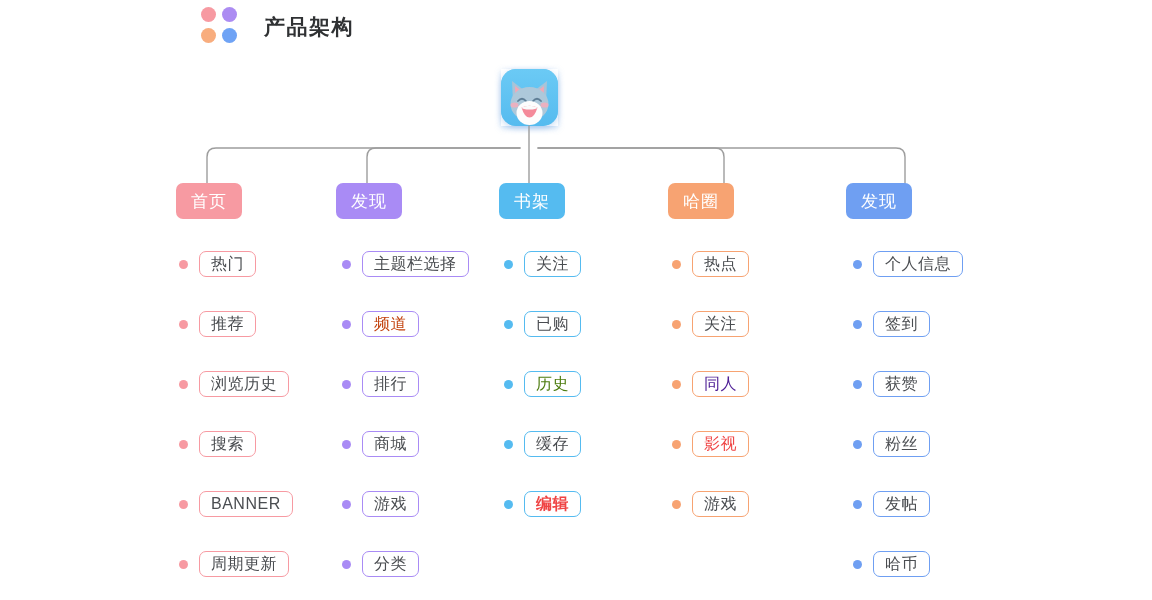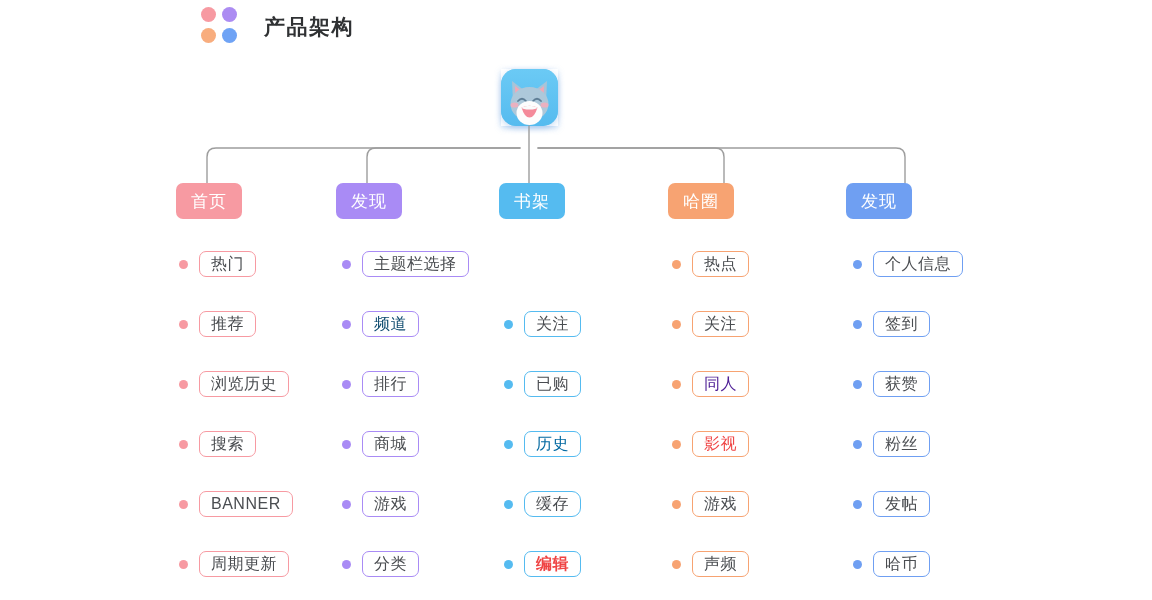--- a/index.html
+++ b/index.html
@@ -144,21 +144,21 @@
     background: #ffffff;
     font-size: 16px;
     color: #4a4d51;
     letter-spacing: 0.5px;
     white-space: nowrap;
   }
 
   
   .column.c0 { padding-left: 176px; }
   .column.c1 { padding-left: 157px; }
-  .column.c2 { padding-left: 141px; justify-content: space-between; }
+  .column.c2 { padding-left: 141px; }
   .column.c3 { padding-left: 131px; }
   .column.c4 { padding-left: 130px; }
 
   .column.c0 .leaf-list { padding-left: 3px; }
   .column.c1 .leaf-list { padding-left: 6px; }
   .column.c2 .leaf-list { padding-left: 5px; }
   .column.c3 .leaf-list { padding-left: 4px; }
   .column.c4 .leaf-list { padding-left: 7px; }
 </style>
 </head>
@@ -255,21 +255,21 @@
       </div>
       <div class="column c1">
         <div class="col-head" style="background: rgb(169, 139, 245);">发现</div>
         <div class="leaf-list">
           <div class="leaf">
             <span class="leaf-dot" style="background: rgb(169, 139, 245);"></span>
             <span class="leaf-chip" style="border-color: rgb(169, 139, 245); color: rgb(74, 77, 81);">主题栏选择</span>
           </div>
           <div class="leaf">
             <span class="leaf-dot" style="background: rgb(169, 139, 245);"></span>
-            <span class="leaf-chip" style="border-color: rgb(169, 139, 245); color: #0c4a6e;">频道</span>
+            <span class="leaf-chip" style="border-color: rgb(169, 139, 245); color: #c2410c;">频道</span>
           </div>
           <div class="leaf">
             <span class="leaf-dot" style="background: rgb(169, 139, 245);"></span>
             <span class="leaf-chip" style="border-color: rgb(169, 139, 245); color: rgb(74, 77, 81);">排行</span>
           </div>
           <div class="leaf">
             <span class="leaf-dot" style="background: rgb(169, 139, 245);"></span>
             <span class="leaf-chip" style="border-color: rgb(169, 139, 245); color: rgb(74, 77, 81);">商城</span>
           </div>
           <div class="leaf">
@@ -288,25 +288,25 @@
           <div class="leaf">
             <span class="leaf-dot" style="background: rgb(85, 187, 240);"></span>
             <span class="leaf-chip" style="border-color: rgb(85, 187, 240); color: rgb(74, 77, 81);">关注</span>
           </div>
           <div class="leaf">
             <span class="leaf-dot" style="background: rgb(85, 187, 240);"></span>
             <span class="leaf-chip" style="border-color: rgb(85, 187, 240); color: rgb(74, 77, 81);">已购</span>
           </div>
           <div class="leaf">
             <span class="leaf-dot" style="background: rgb(85, 187, 240);"></span>
-            <span class="leaf-chip" style="border-color: rgb(85, 187, 240); color: #0369a1;">历史</span>
-          </div>
-          <div class="leaf">
-            <span class="leaf-dot" style="background: rgb(85, 187, 240);"></span>
-            <span class="leaf-chip" style="border-color: rgb(85, 187, 240); color: rgb(74, 77, 81); border-radius: 9px;">缓存</span>
+            <span class="leaf-chip" style="border-color: rgb(85, 187, 240); color: #4d7c0f;">历史</span>
+          </div>
+          <div class="leaf">
+            <span class="leaf-dot" style="background: rgb(85, 187, 240);"></span>
+            <span class="leaf-chip" style="border-color: rgb(85, 187, 240); color: rgb(74, 77, 81);">缓存</span>
           </div>
           <div class="leaf">
             <span class="leaf-dot" style="background: rgb(85, 187, 240);"></span>
             <span class="leaf-chip" style="border-color: rgb(85, 187, 240); color: #ef4444; font-weight: bold;">编辑</span>
           </div>
         </div>
       </div>
       <div class="column c3">
         <div class="col-head" style="background: rgb(247, 163, 114); border-radius: 7px;">哈圈</div>
         <div class="leaf-list">
@@ -323,24 +323,20 @@
             <span class="leaf-chip" style="border-color: rgb(247, 163, 114); color: #4c1d95;">同人</span>
           </div>
           <div class="leaf">
             <span class="leaf-dot" style="background: rgb(247, 163, 114);"></span>
             <span class="leaf-chip" style="border-color: rgb(247, 163, 114); color: #ef4444;">影视</span>
           </div>
           <div class="leaf">
             <span class="leaf-dot" style="background: rgb(247, 163, 114);"></span>
             <span class="leaf-chip" style="border-color: rgb(247, 163, 114); color: rgb(74, 77, 81);">游戏</span>
           </div>
-          <div class="leaf">
-            <span class="leaf-dot" style="background: rgb(247, 163, 114);"></span>
-            <span class="leaf-chip" style="border-color: rgb(247, 163, 114); color: rgb(74, 77, 81);">声频</span>
-          </div>
         </div>
       </div>
       <div class="column c4">
         <div class="col-head" style="background: rgb(111, 159, 242);">发现</div>
         <div class="leaf-list">
           <div class="leaf">
             <span class="leaf-dot" style="background: rgb(111, 159, 242);"></span>
             <span class="leaf-chip" style="border-color: rgb(111, 159, 242); color: rgb(74, 77, 81);">个人信息</span>
           </div>
           <div class="leaf">

